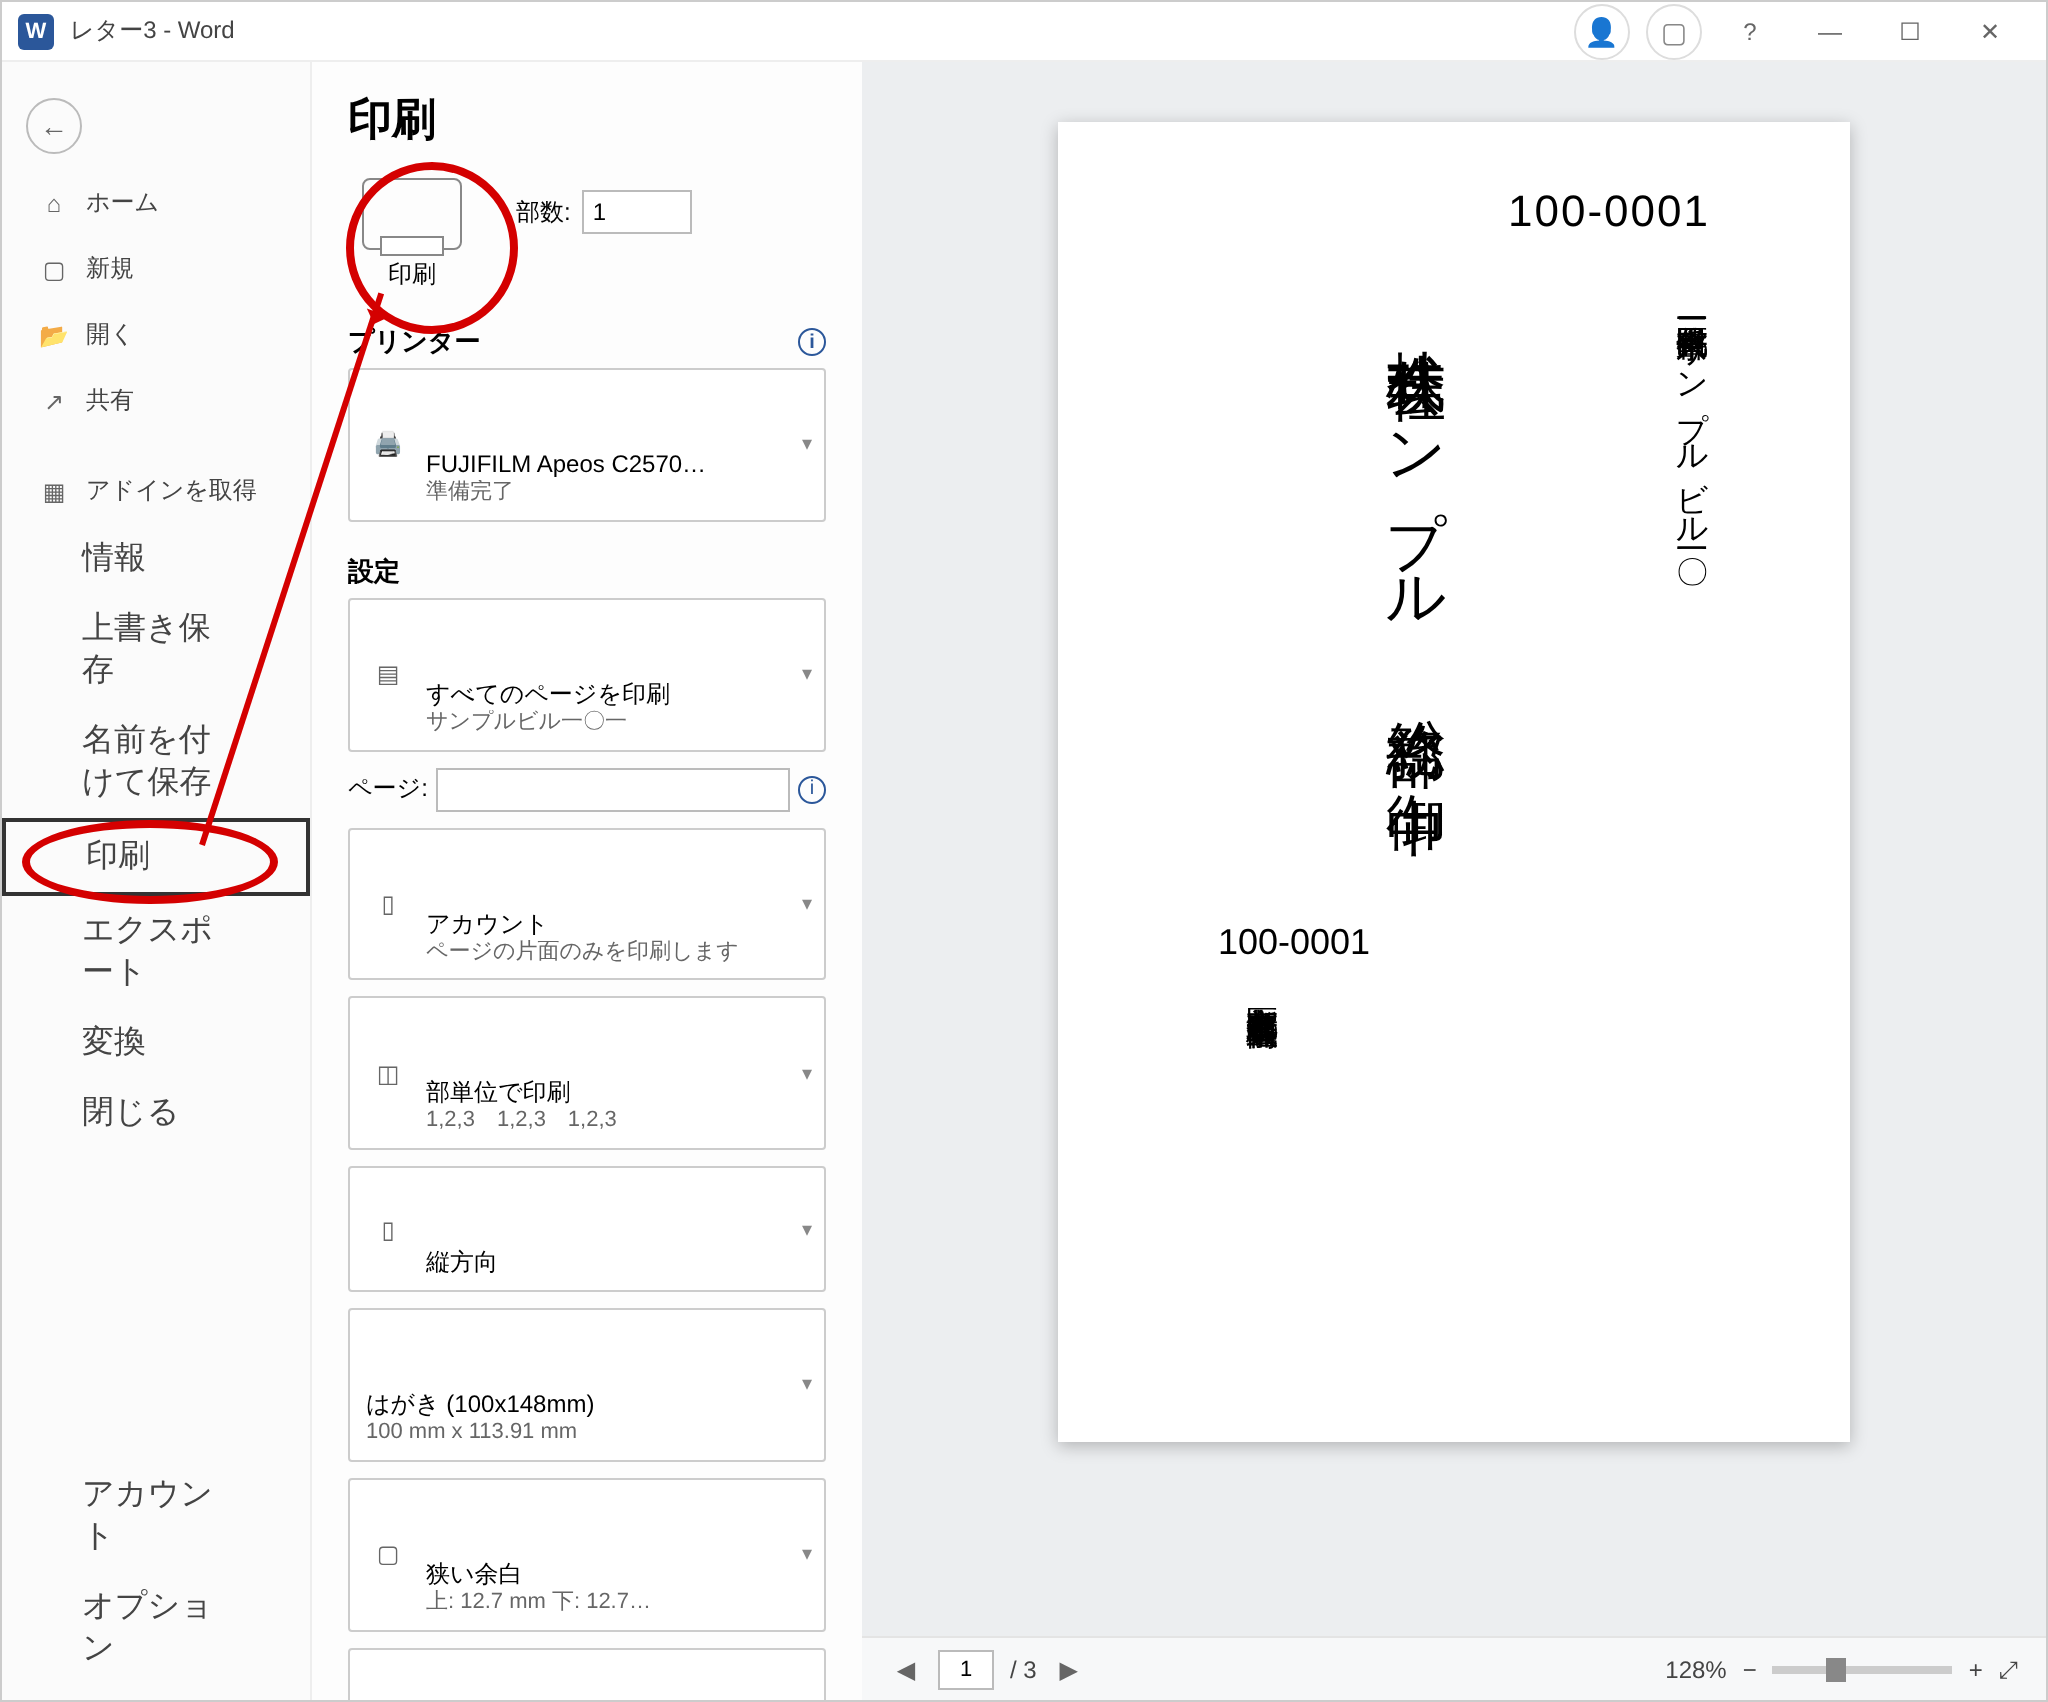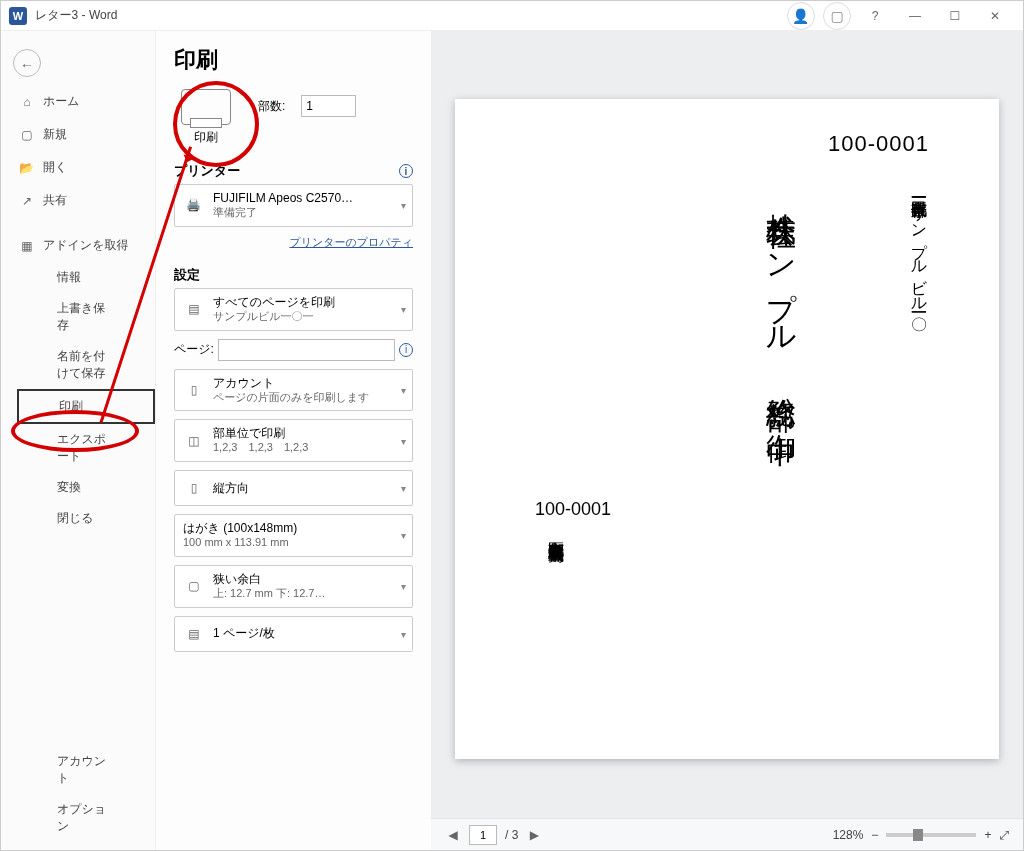--- a/index.html
+++ b/index.html
@@ -8,45 +8,45 @@
   .titlebar { height:30px; display:flex; align-items:center; padding:0 8px; background:#fff; border-bottom:1px solid #eee; font-size:12px; color:#444; }
   .titlebar .app-icon { width:18px; height:18px; background:#2b579a; border-radius:3px; margin-right:8px; display:flex; align-items:center;justify-content:center; color:#fff; font-size:11px; font-weight:bold;}
   .titlebar .spacer { flex:1; }
   .titlebar .tb-btn { width:40px; height:28px; display:flex; align-items:center; justify-content:center; color:#666; }
   .titlebar .tb-icon { width:28px; height:28px; display:flex; align-items:center; justify-content:center; color:#888; border:1px solid #ddd; border-radius:50%; margin:0 4px; font-size:14px;}
   .body { flex:1; display:flex; overflow:hidden; }
   .nav { width:155px; background:#fbfbfb; border-right:1px solid #eee; display:flex; flex-direction:column; padding-top:10px; }
   .nav .back { width:28px;height:28px;border:1px solid #bbb;border-radius:50%;display:flex;align-items:center;justify-content:center;margin:8px 12px;color:#666;font-size:14px;}
   .nav-item { display:flex; align-items:center; gap:8px; padding:8px 18px; font-size:12px; color:#444; }
   .nav-item .ico { width:16px; text-align:center; color:#666; }
-  .nav-sub { padding:7px 40px; font-size:12px; color:#444;margin-left:16px; }
+  .nav-sub { padding:7px 40px; font-size:16px; color:#444; }
   .nav-item.selected, .nav-sub.selected { border:2px solid #333; }
   .nav .bottom { margin-top:auto; padding-bottom:8px; }
   .center { width:275px; padding:14px 18px 10px 18px; background:#fdfdfd; overflow-y:auto; }
   .center h2 { font-size:22px; margin:0 0 14px 0; font-weight:600; }
   .print-row { display:flex; align-items:flex-start; gap:20px; }
   .big-print { width:64px; text-align:center; }
   .big-print .picon { width:50px;height:36px;border:1px solid #888;border-radius:4px;margin:0 auto 4px;position:relative;}
   .big-print .picon:before { content:""; position:absolute; bottom:-4px; left:8px; right:8px; height:8px; background:#fff; border:1px solid #888; }
   .big-print .lbl { font-size:12px; }
-  .copies { display:flex; align-items:center; gap:16px; font-size:12px; margin-top:6px;}
+  .copies { display:flex; align-items:center; gap:6px; font-size:12px; margin-top:6px;}
   .copies input { width:55px; height:22px; border:1px solid #bbb; padding:0 4px; font-size:12px;}
   .sect { font-size:13px; font-weight:600; margin:16px 0 4px; display:flex; align-items:center; justify-content:space-between;}
   .info-i { width:14px;height:14px;border:1px solid #2b579a;color:#2b579a;border-radius:50%;display:inline-flex;align-items:center;justify-content:center;font-size:10px;font-style:normal;}
   .dd { border:1px solid #ccc; border-radius:2px; padding:6px 8px; font-size:12px; display:flex; align-items:center; gap:8px; margin-bottom:8px; position:relative; background:#fff;}
   .dd .chev { position:absolute; right:6px; top:50%; transform:translateY(-50%); color:#888; font-size:10px;}
   .dd .dicon { width:22px; height:22px; display:flex; align-items:center; justify-content:center; color:#666; }
-  .dd .lines { display:flex; flex-direction:column; line-height:1.25; overflow:hidden;}
+  .dd .lines { display:flex; flex-direction:column; line-height:1.25; overflow:hidden;margin-top:34px;}
   .dd .l2 { color:#666; font-size:11px; white-space:nowrap; overflow:hidden; text-overflow:ellipsis;}
   .link { color:#2b579a; font-size:11px; text-align:right; display:block; text-decoration:underline; margin-bottom:6px;}
   .page-row { display:flex; align-items:center; gap:4px; font-size:12px; margin-bottom:8px;}
   .page-row input { flex:1; height:22px; border:1px solid #bbb; padding:0 4px; font-size:12px;}
   .preview { flex:1; background:#eceef0; display:flex; flex-direction:column; }
   .preview-inner { flex:1; display:flex; align-items:flex-start; justify-content:center; padding:30px 10px 10px; overflow:hidden;}
-  .page { width:544px; height:660px; background:#fff; box-shadow:0 2px 8px rgba(0,0,0,.25); padding:30px 30px 30px 30px; position:relative; font-family:"Yu Mincho","Hiragino Mincho ProN",serif;margin-top:38px; }
+  .page { width:396px; height:660px; background:#fff; box-shadow:0 2px 8px rgba(0,0,0,.25); padding:30px 30px 30px 30px; position:relative; font-family:"Yu Mincho","Hiragino Mincho ProN",serif; }
   .postal-main { position:absolute; top:32px; right:70px; font-size:22px; letter-spacing:1px;}
   .vcol { writing-mode:vertical-rl; text-orientation:upright; position:absolute; }
   .dest-name { top:90px; right:200px; font-size:30px; font-weight:500; line-height:1.2; letter-spacing:2px;}
   .dest-addr { top:90px; right:70px; font-size:16px; display:flex; gap:6px;}
   .dest-addr span { writing-mode:vertical-rl; text-orientation:upright; }
   .sender-postal { position:absolute; left:80px; top:400px; font-size:18px; }
   .sender-block { top:430px; left:90px; font-size:16px; display:flex; gap:4px;}
   .sender-block span { writing-mode:vertical-rl; text-orientation:upright; }
   .pv-footer { height:32px; display:flex; align-items:center; padding:0 14px; font-size:12px; color:#444; gap:8px; background:#f7f8f9; border-top:1px solid #e4e4e4;}
   .pv-footer .nav-btn { width:16px; text-align:center; color:#666; }
@@ -133,21 +133,20 @@
         <i class="info-i">i</i>
       </div>
       <div class="dd">
         <div class="dicon">🖨️</div>
         <div class="lines">
           <div>FUJIFILM Apeos C2570…</div>
           <div class="l2">準備完了</div>
         </div>
         <span class="chev">▾</span>
       </div>
-      <a class="link">プリンターのプロパティ</a>
 
       <div class="sect">
           <span>設定</span>
         </div>
 
       <div class="dd">
         <div class="dicon">▤</div>
         <div class="lines">
           <div>すべてのページを印刷</div>
           <div class="l2">サンプルビル一〇一</div>

